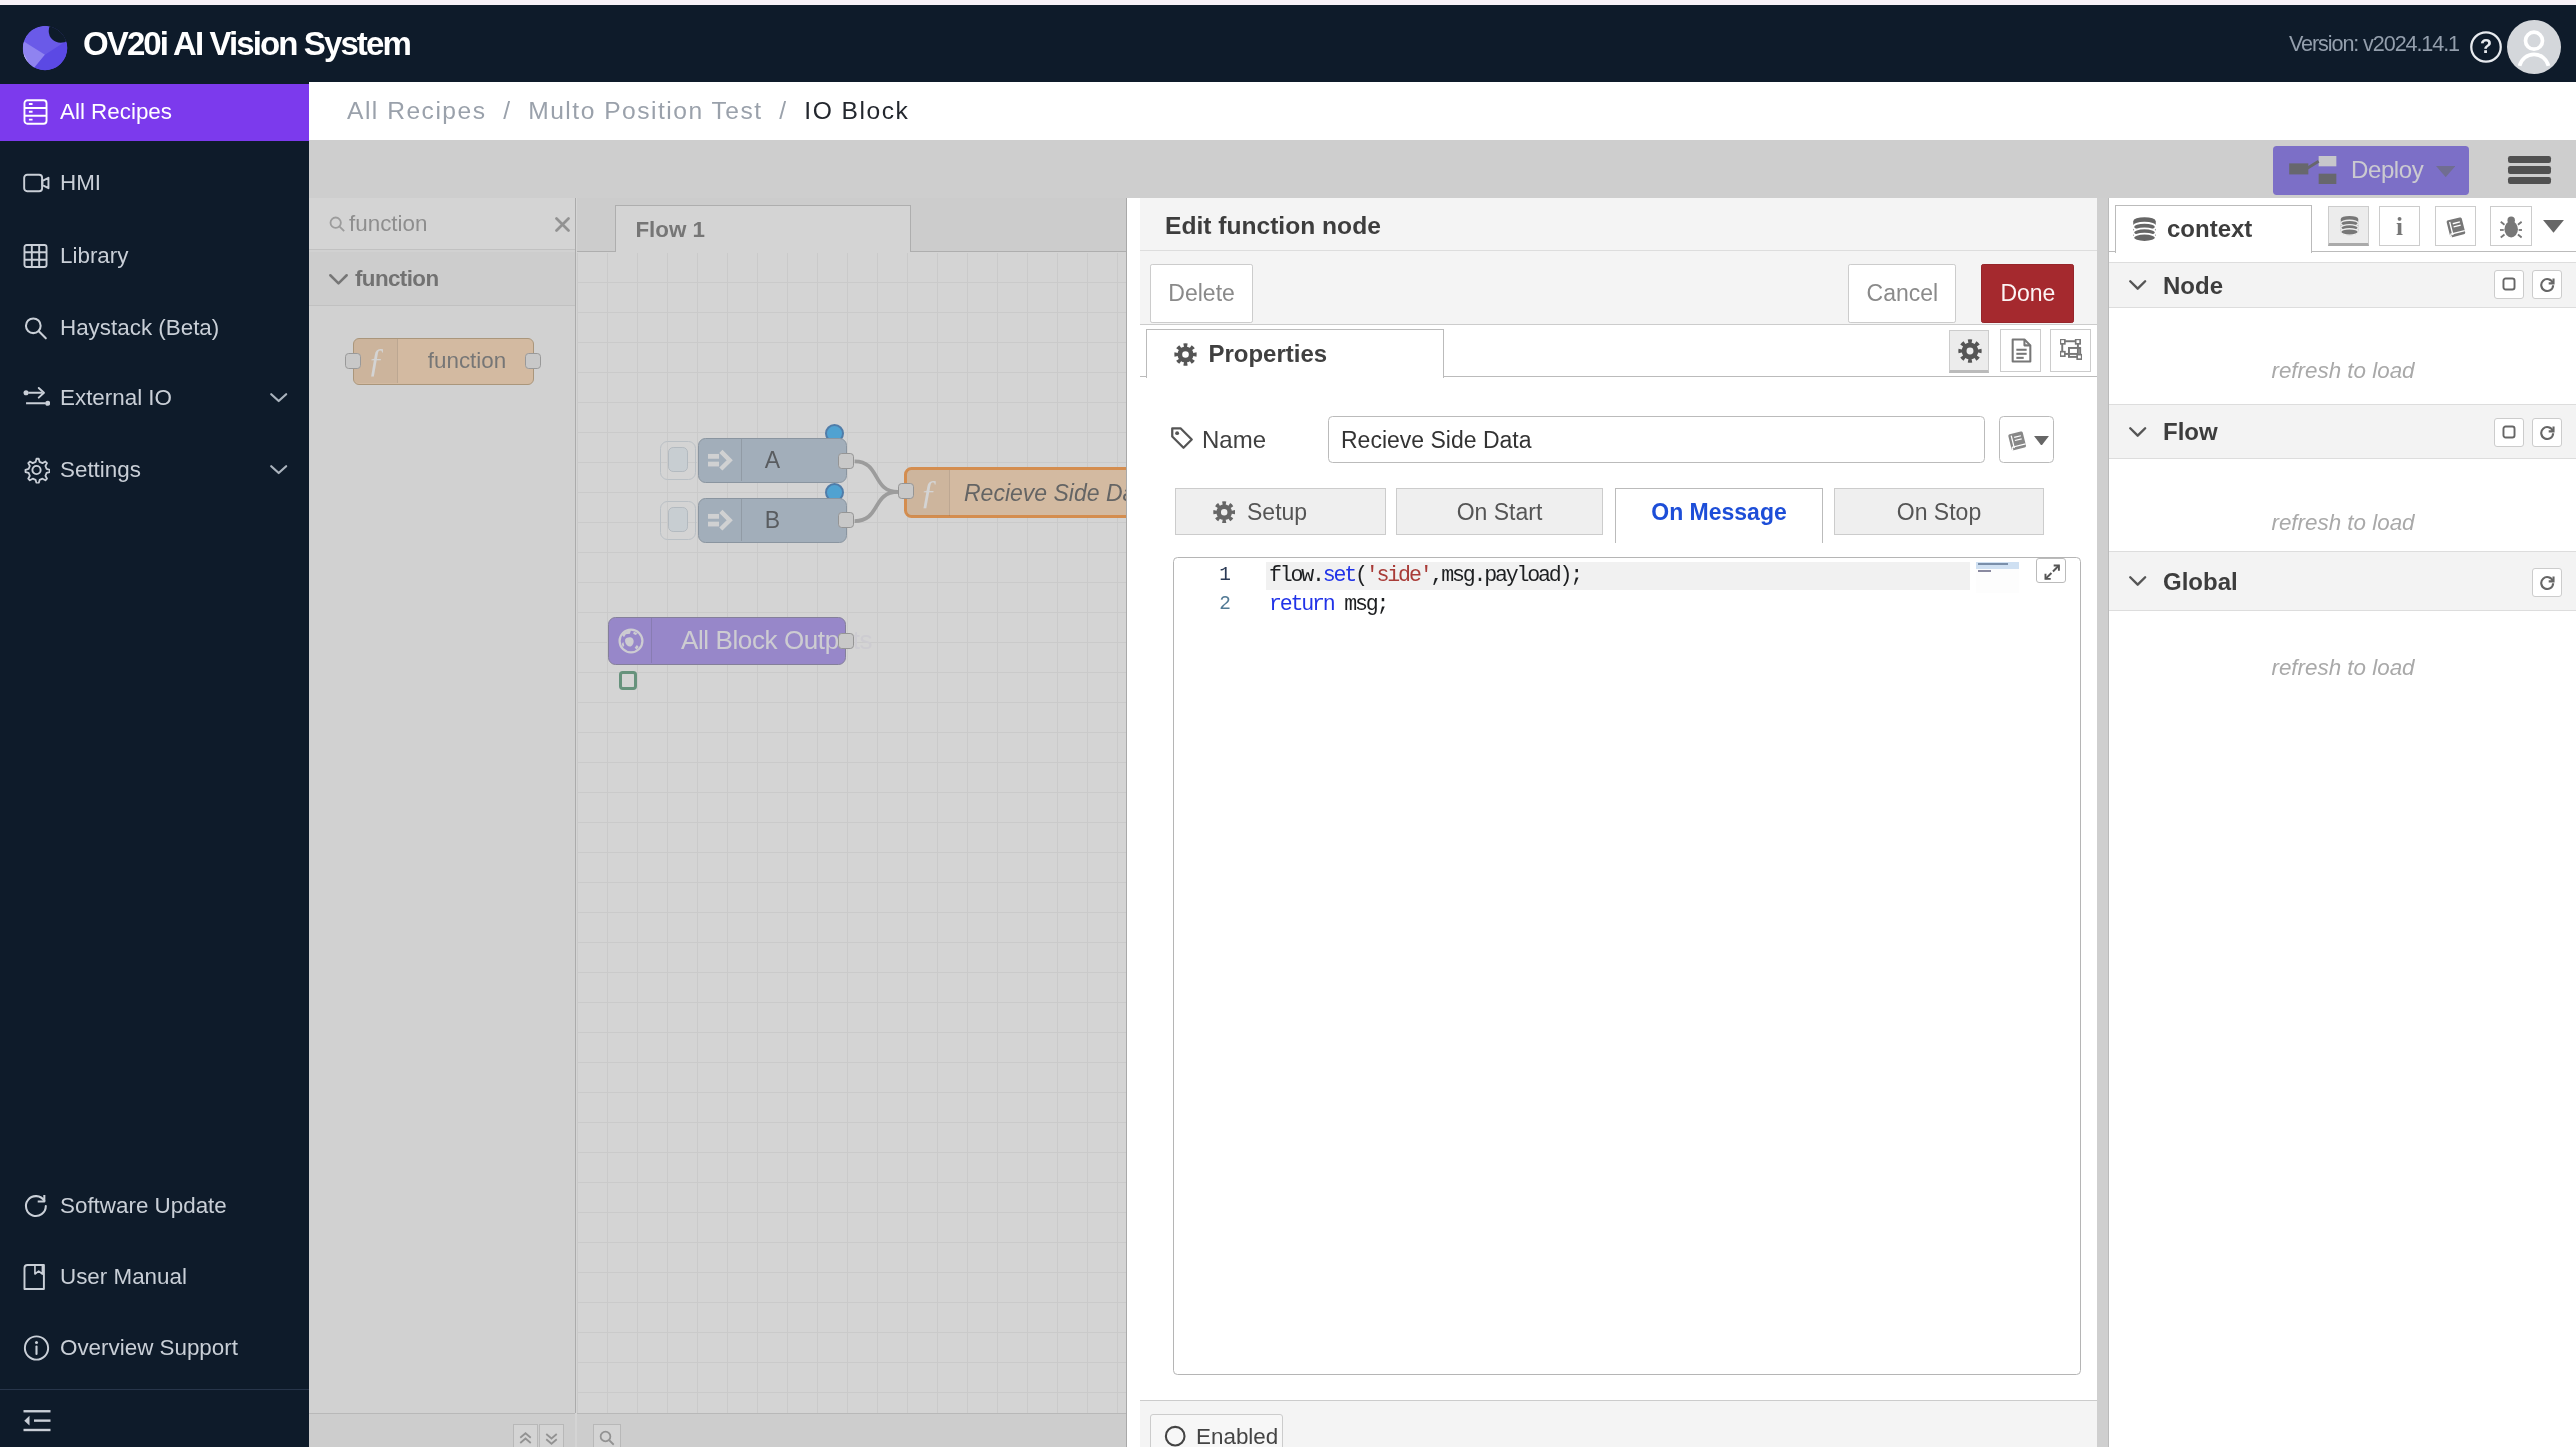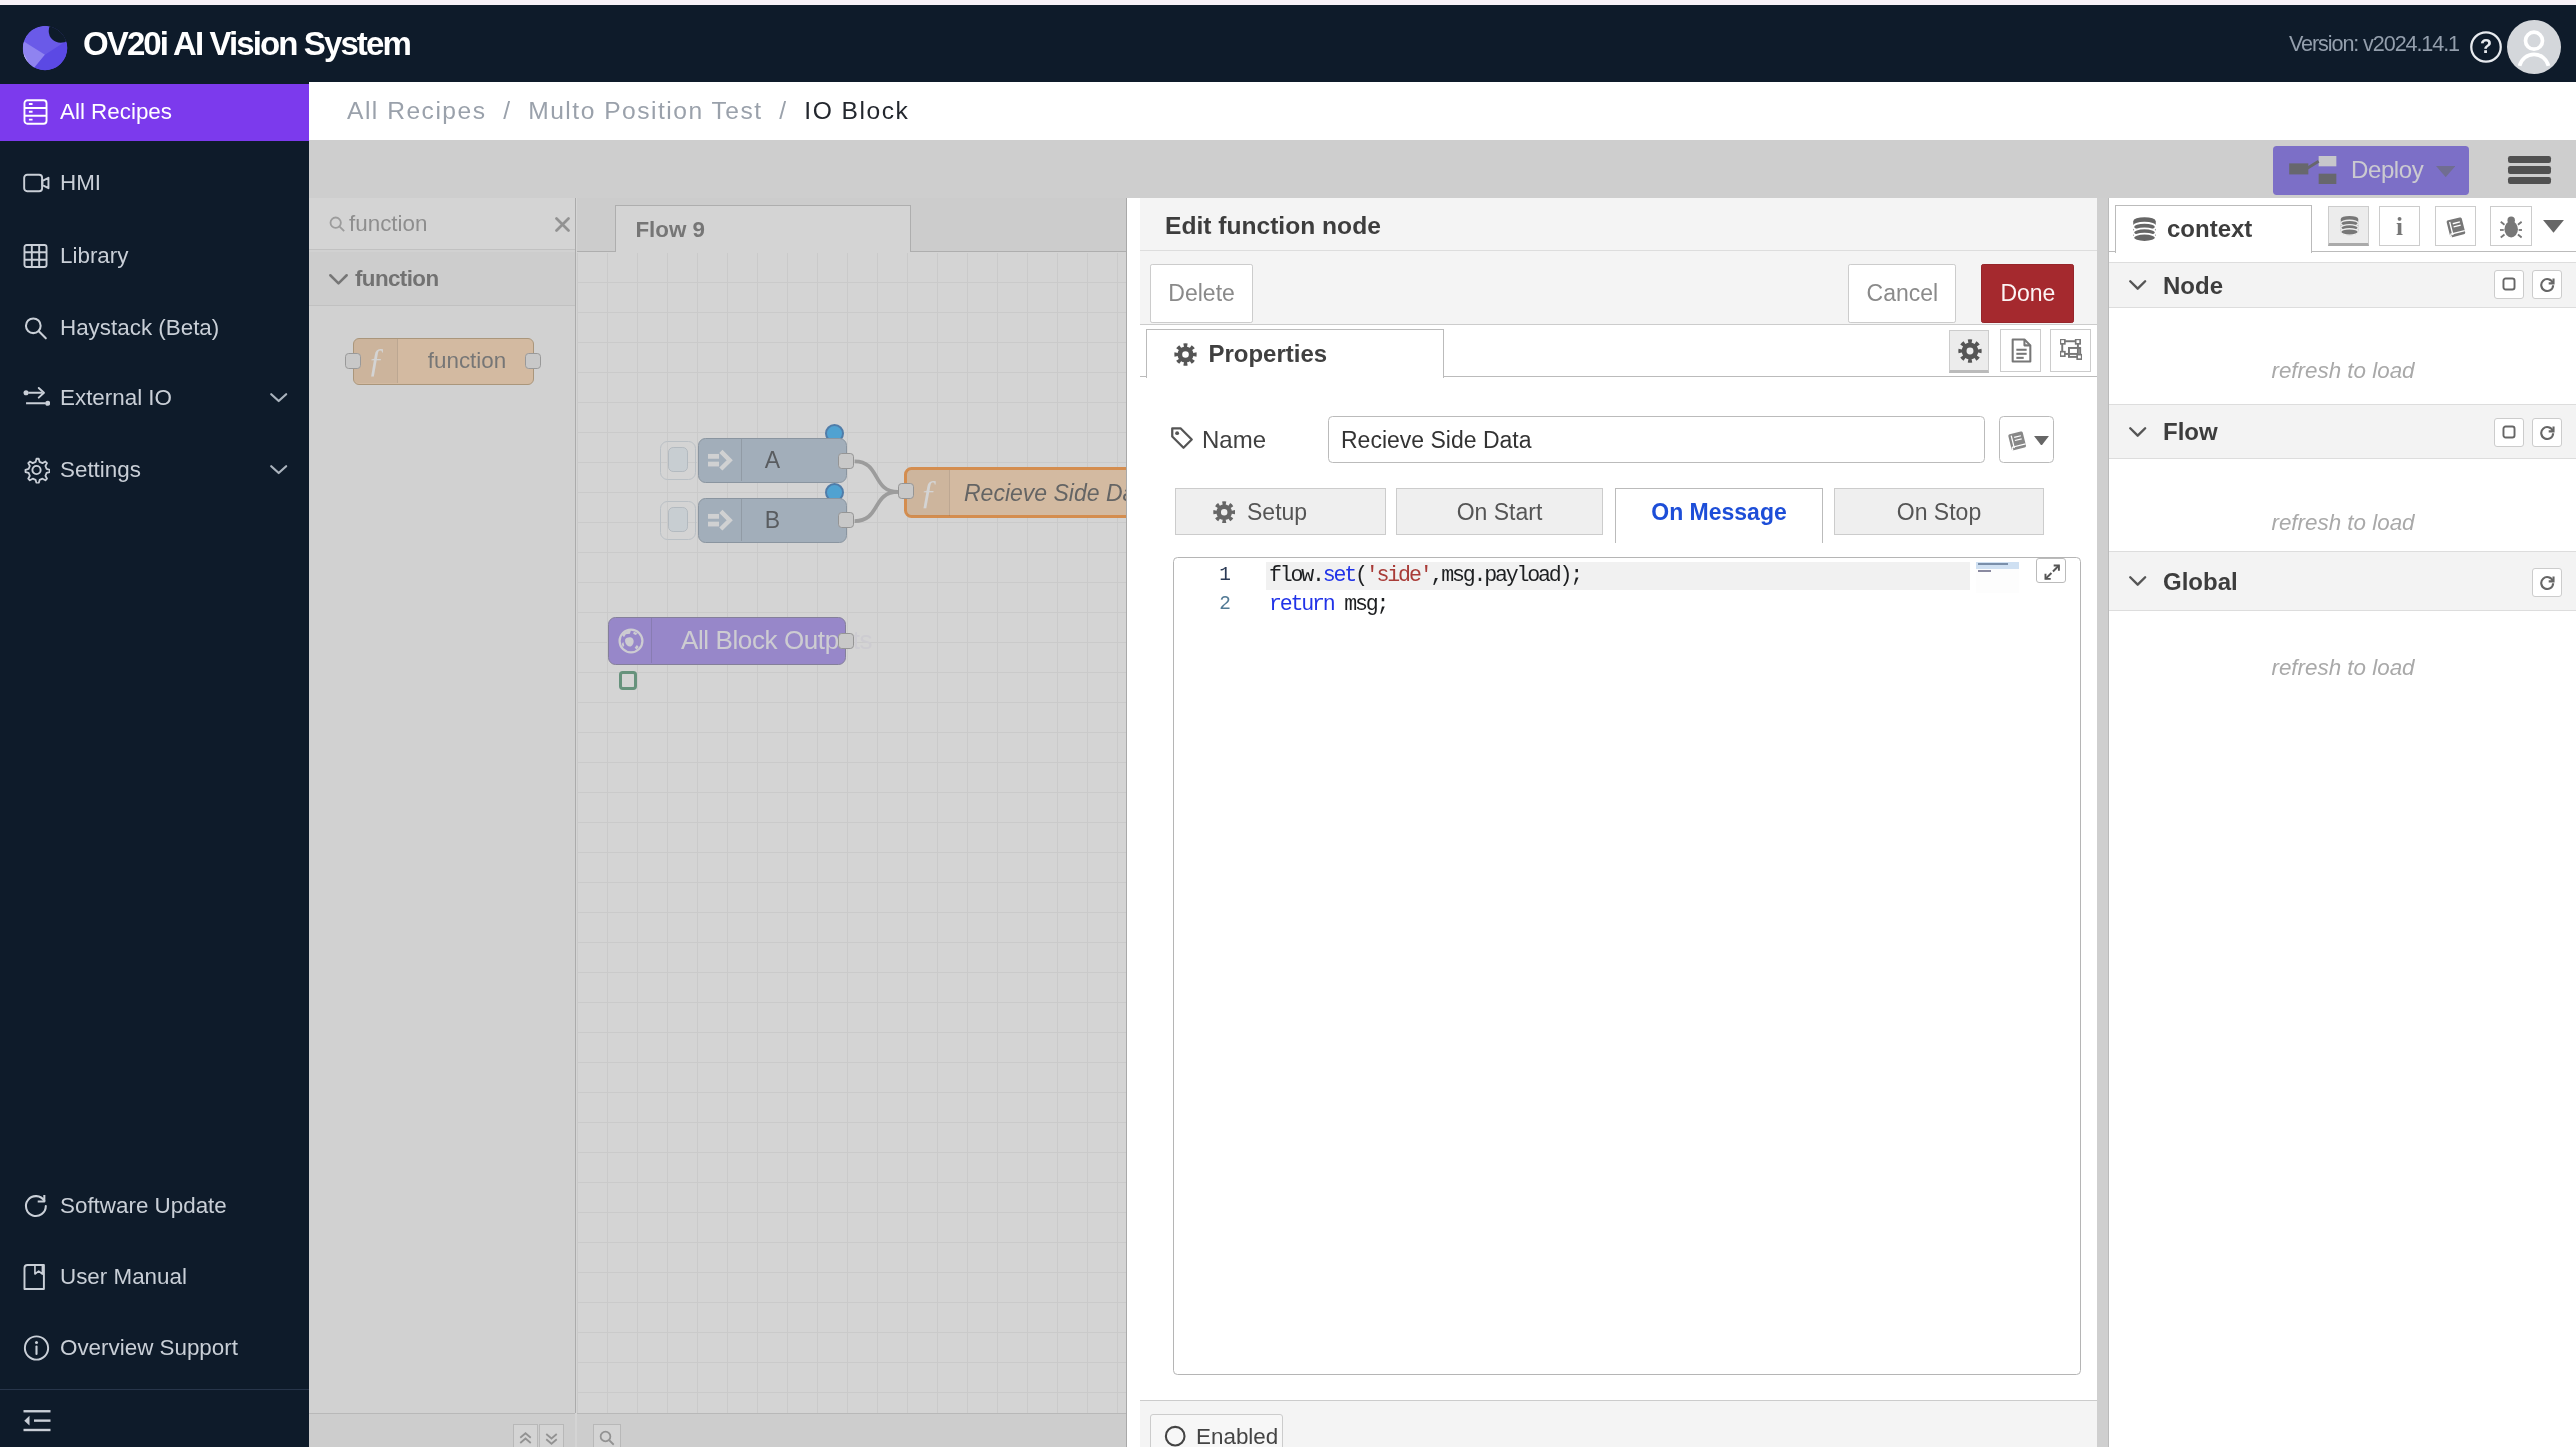--- a/index.html
+++ b/index.html
@@ -192,21 +192,21 @@
       <div class="abs" style="left:204px;top:9.7px;width:25px;height:30px;background:#fff;border:0.7px solid #ccc;text-align:center;"><svg width="15" height="15" viewBox="0 0 20 20" style="margin-top:6px;">
             <path d="M 3 9 L 10 3 L 17 9 M 3 16 L 10 10 L 17 16" fill="none" stroke="#888" stroke-width="2.4"></path>
           </svg></div>
       <div class="abs" style="left:230px;top:9.7px;width:25px;height:30px;background:#fff;border:0.7px solid #ccc;text-align:center;"><svg width="15" height="15" viewBox="0 0 20 20" style="margin-top:6px;">
             <path d="M 3 4 L 10 10 L 17 4 M 3 11 L 10 17 L 17 11" fill="none" stroke="#888" stroke-width="2.4"></path>
           </svg></div>
     </div>
   </div>
   <div class="abs" style="left:268px;top:58px;width:549px;height:54px;background:#f0f0f0;border-bottom:0.7px solid #bbb;">
     <div class="abs" style="left:38px;top:6.7px;width:296px;height:47px;background:#fff;border:0.7px solid #bbb;border-bottom:none;">
-      <span class="abs" style="left:19.4px;top:0;height:47px;line-height:47px;font-size:22.4px;font-weight:bold;color:#555;">Flow 9</span>
+      <span class="abs" style="left:19.4px;top:0;height:47px;line-height:47px;font-size:22.4px;font-weight:bold;color:#555;">Flow 1</span>
     </div>
   </div>
   <div id="grid" class="abs" style="left:268px;top:113px;width:549px;height:1160px;background:#ffffff;
       background-image:linear-gradient(to right, #ededed 1.5px, transparent 1.5px),linear-gradient(to bottom, #ededed 1.5px, transparent 1.5px);
       background-size:30px 30px;background-position:0px 29px;">
   </div>
   <div class="abs" style="left:268px;top:1273px;width:549px;height:34px;background:#f3f3f3;border-top:0.7px solid #ccc;">
     <div class="abs" style="left:15.7px;top:9.7px;width:28px;height:30px;background:#fff;border:0.7px solid #ccc;"><svg width="18" height="18" viewBox="0 0 24 24" style="margin:4.5px 0 0 4.5px;">
           <circle cx="10" cy="10" r="6.5" fill="none" stroke="#888" stroke-width="2.4"></circle>
           <line x1="15" y1="15" x2="21" y2="21" stroke="#888" stroke-width="2.4"></line>

